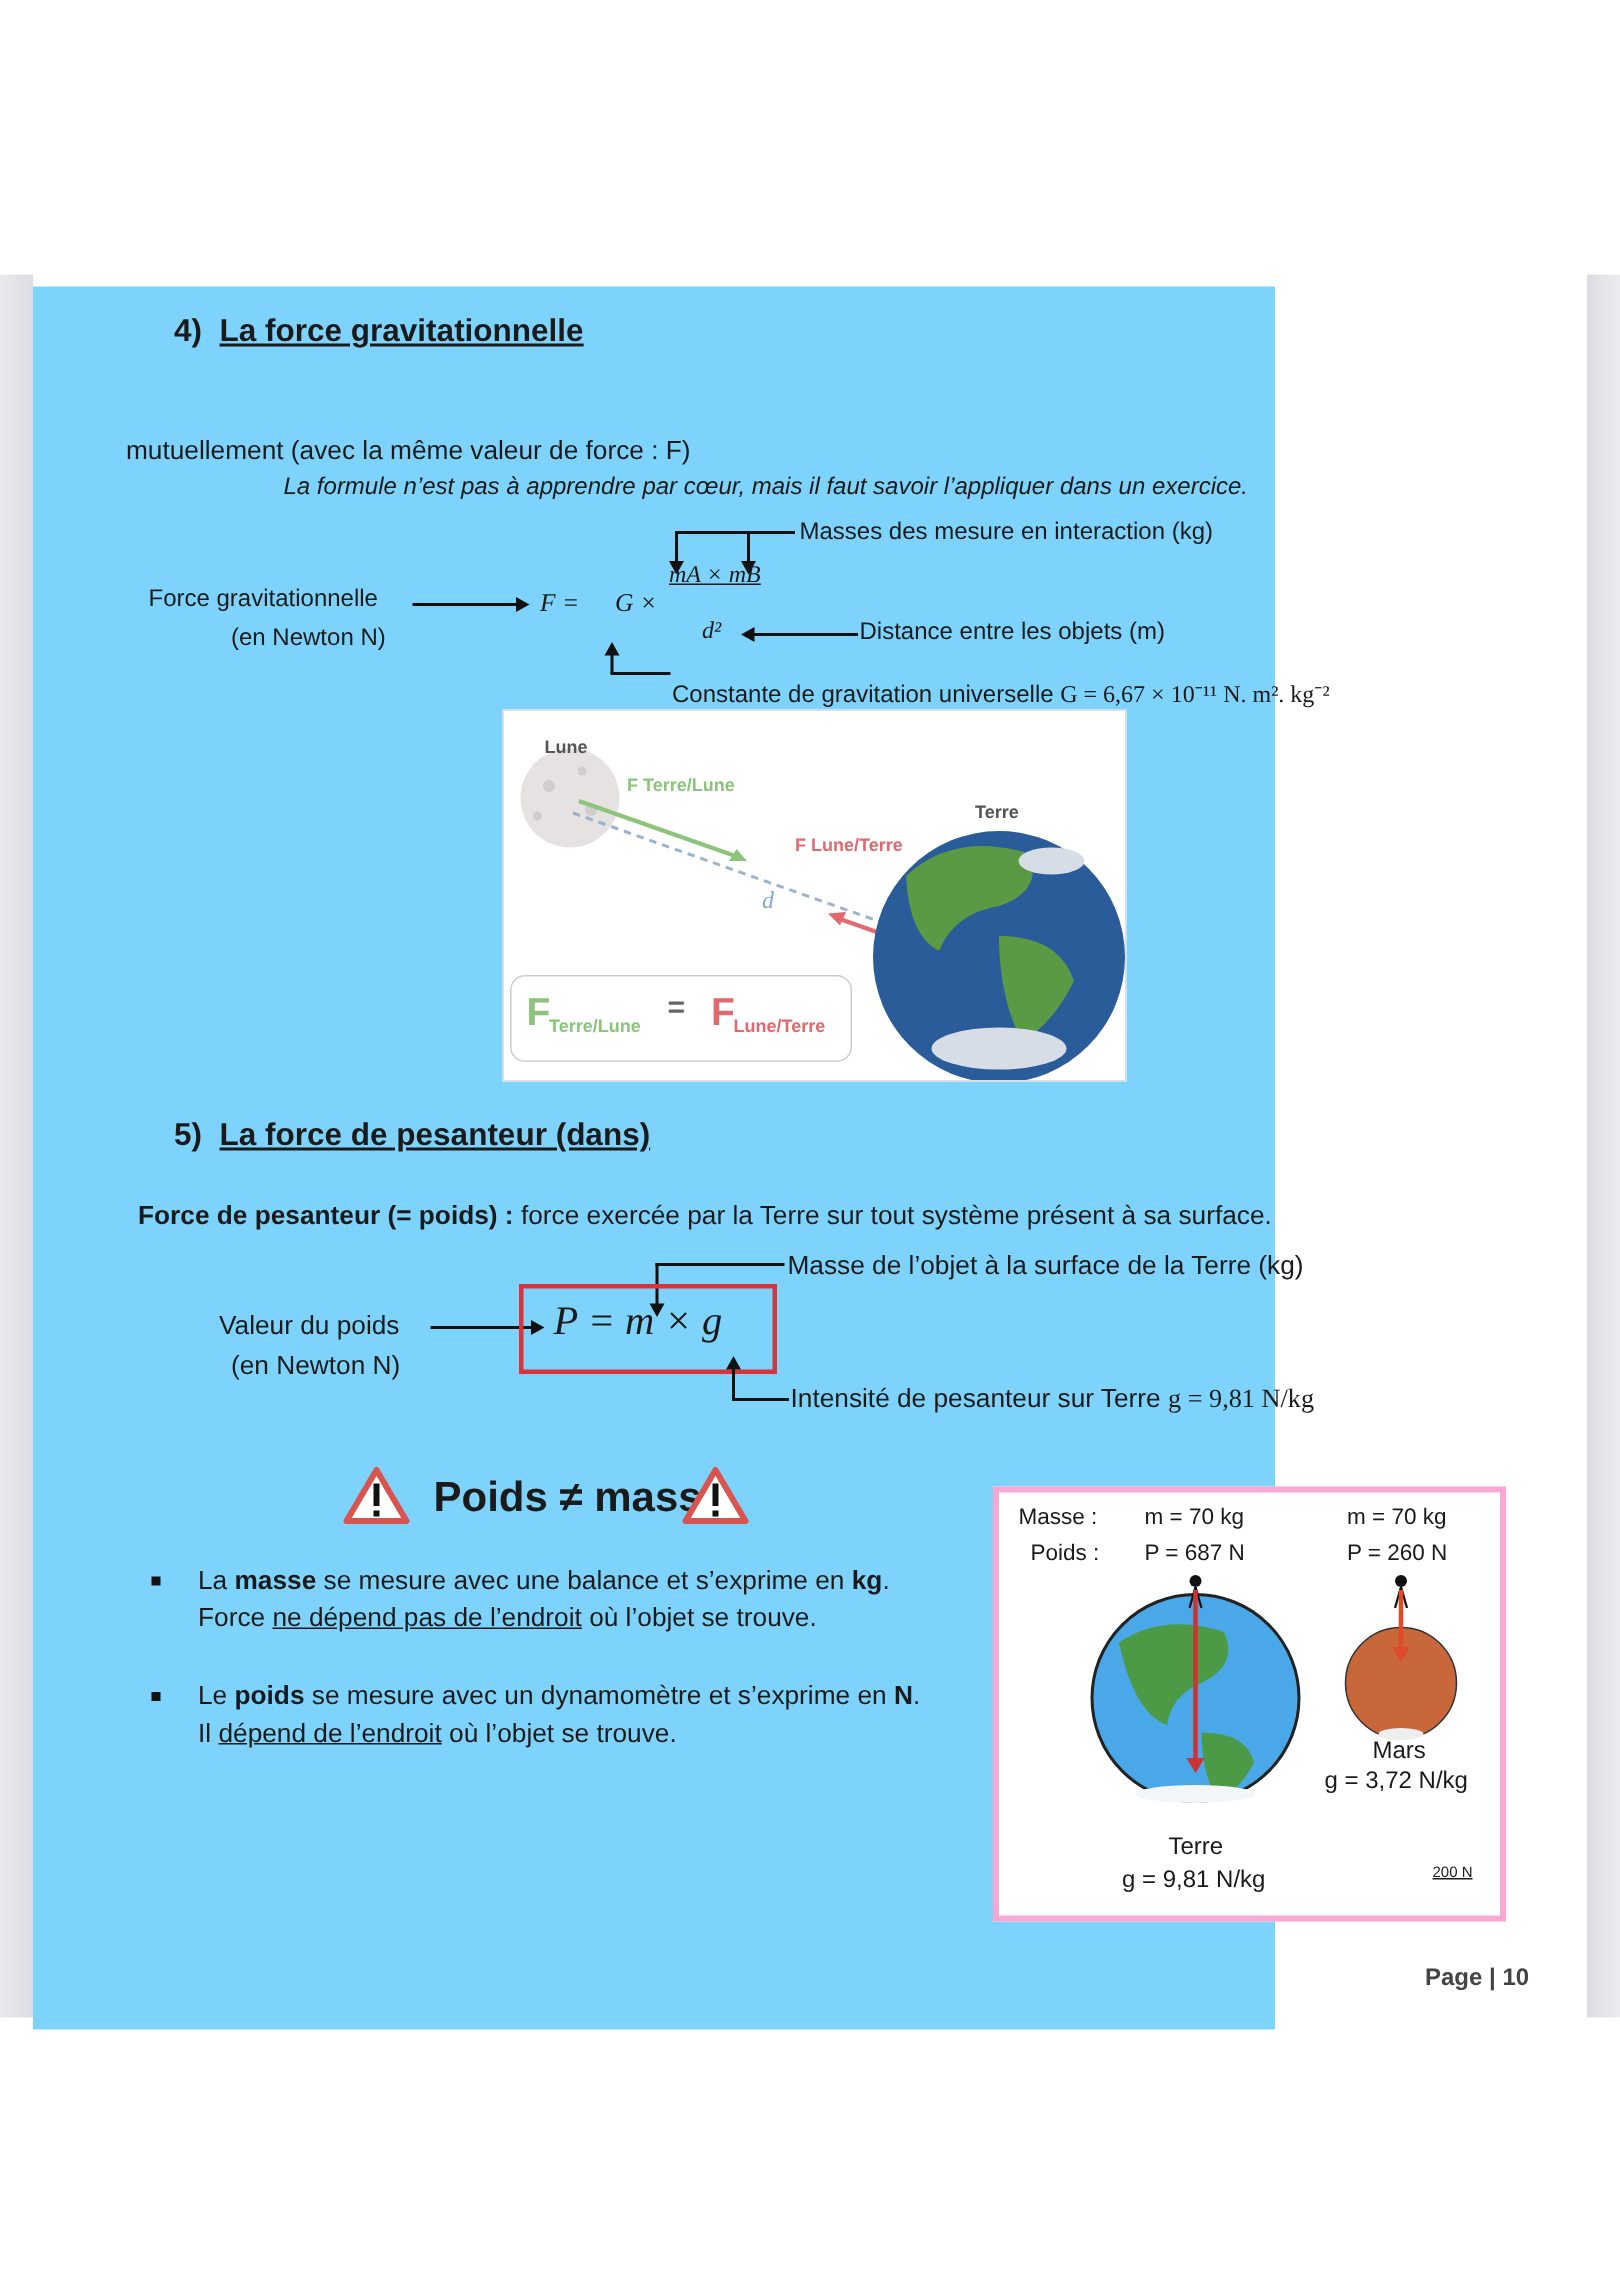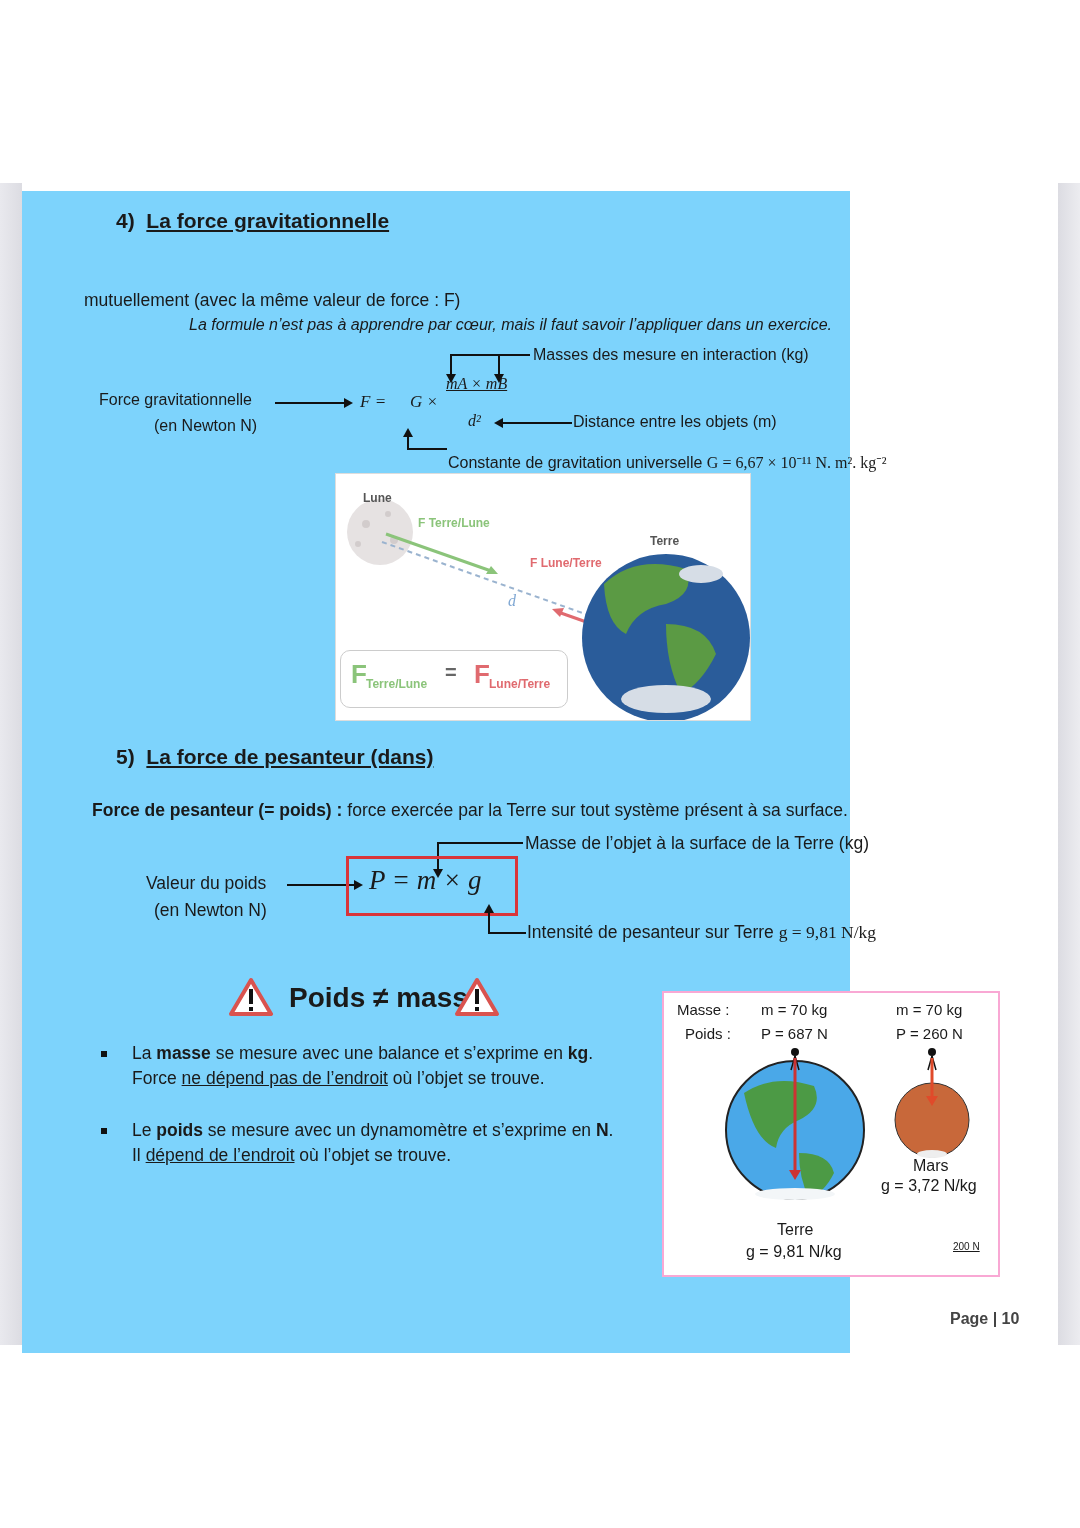--- a/index.html
+++ b/index.html
@@ -155,21 +155,21 @@
   </div>
 
   <div class="bullet" style="left:79px; top:937px;"></div>
   <div class="abs body" style="left:110px; top:929px;">
     <span>Le </span><b>poids</b><span> se mesure avec un dynamomètre et s’exprime en </span><b>N</b><span>.</span>
   </div>
   <div class="abs body" style="left:110px; top:954px;">
     <span>Il </span><u class="ul">dépend de l’endroit</u><span> où l’objet se trouve.</span>
   </div>
 
-  <div class="figbox" style="left:640px; top:800px; width:334px; height:282px; border:2px solid #f9a8d4;">
+  <div class="figbox" style="left:640px; top:800px; width:334px; height:282px; border:4px solid #f9a8d4;">
     <div class="abs" style="left:13px; top:8px; font-size:15px;">Masse :</div>
     <div class="abs" style="left:21px; top:32px; font-size:15px;">Poids :</div>
     <div class="abs" style="left:97px; top:8px; font-size:15px;">m = 70 kg</div>
     <div class="abs" style="left:97px; top:32px; font-size:15px;">P = 687 N</div>
     <div class="abs" style="left:232px; top:8px; font-size:15px;">m = 70 kg</div>
     <div class="abs" style="left:232px; top:32px; font-size:15px;">P = 260 N</div>
     <svg class="abs" style="left:0; top:55px;" width="334" height="180" viewBox="0 0 334 180">
       <circle cx="131" cy="82" r="69" fill="#4aa8e8" stroke="#222" stroke-width="2"></circle>
       <path d="M80 45 Q110 25 150 38 Q160 60 135 72 Q115 80 112 100 Q90 92 80 45Z" fill="#4c9a45"></path>
       <path d="M135 105 Q165 105 170 125 Q160 145 145 150 Q135 130 135 105Z" fill="#4c9a45"></path>

